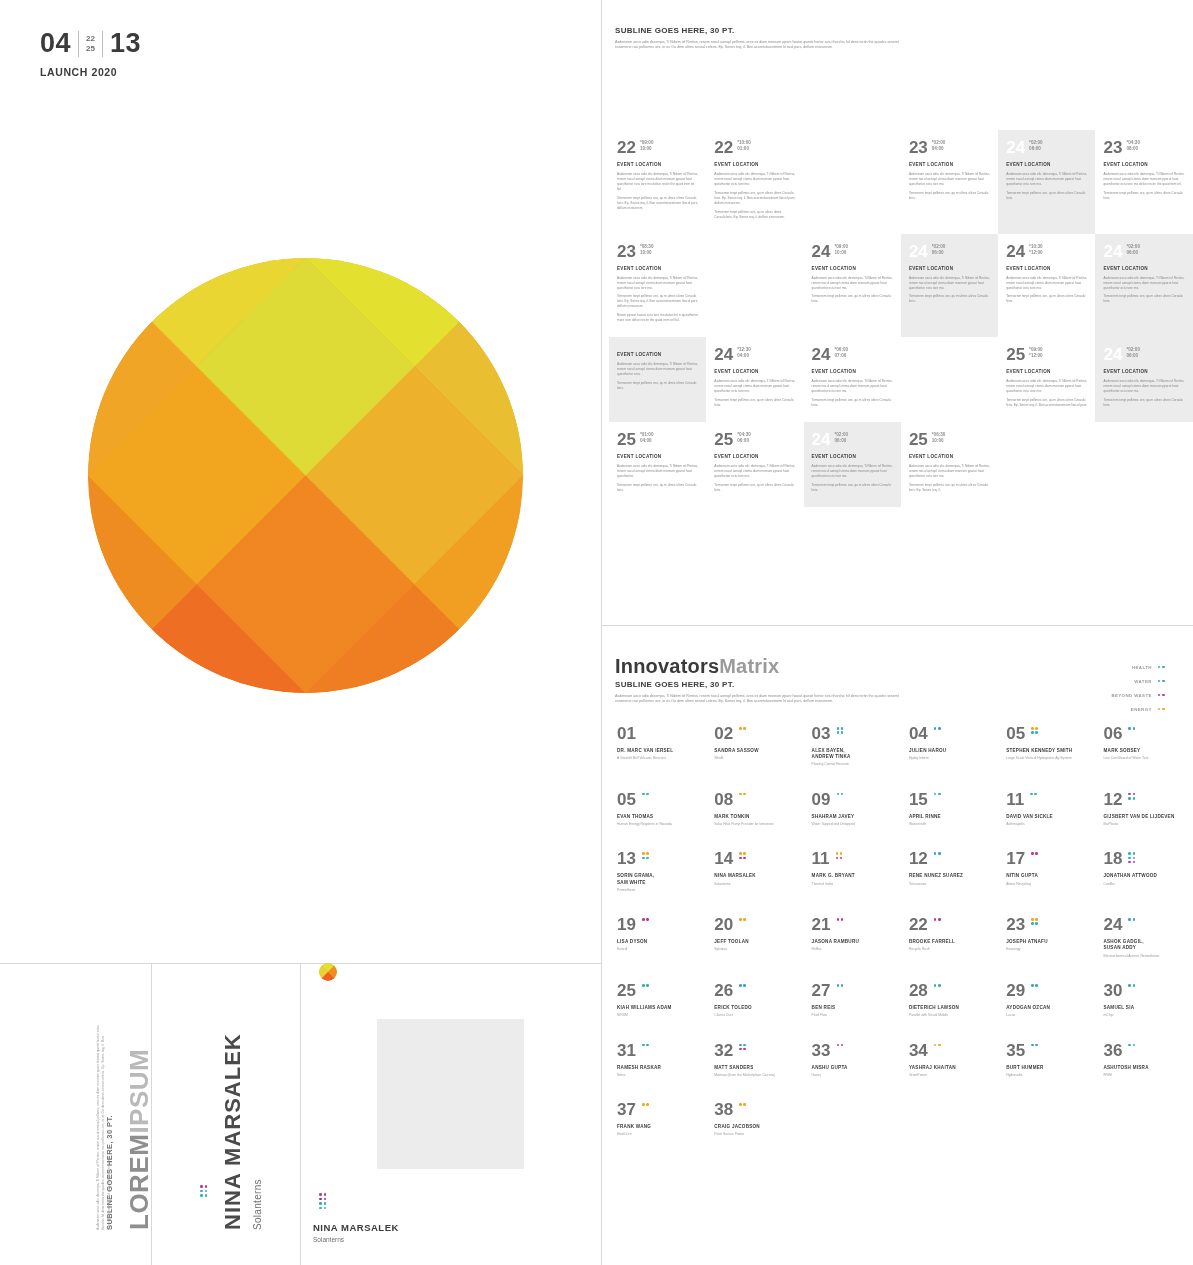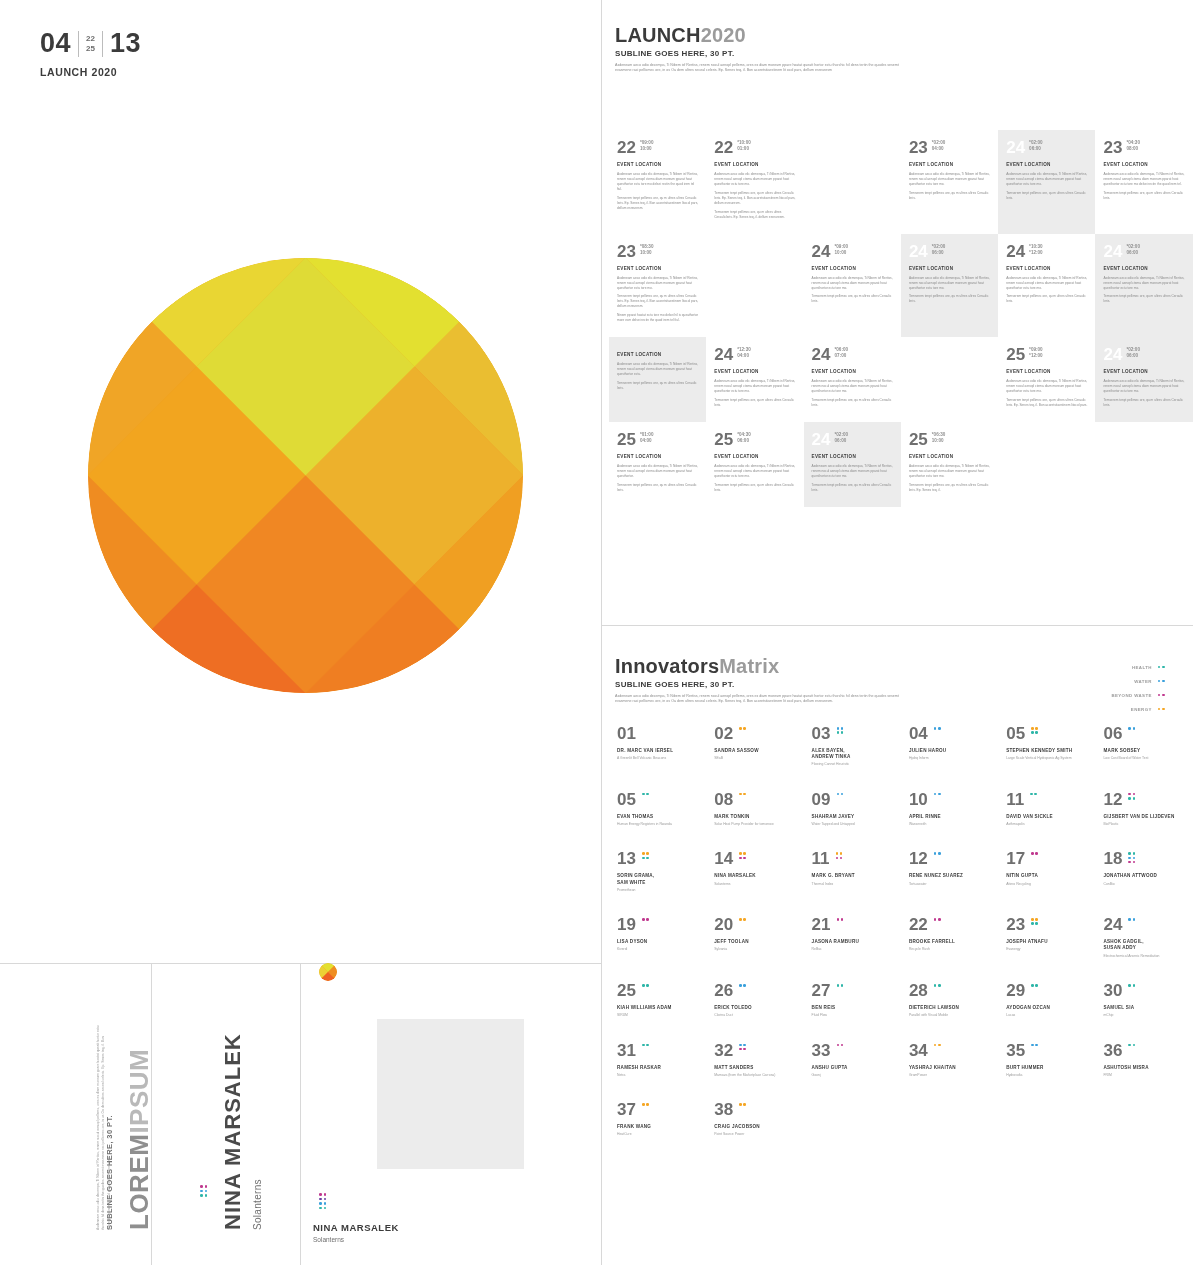--- a/index.html
+++ b/index.html
@@ -154,23 +154,20 @@
             <polygon points="435,0 217.5,217.5 435,435" fill="#ef7622"></polygon>
             <polygon points="0,435 217.5,217.5 435,435" fill="#ee6123"></polygon>
             <polygon points="0,0 217.5,217.5 435,0" fill="#e3e031"></polygon>
           </g>
         </g>
       </svg>
     </div>
   </div>
 
   <div id="launch">
-    <div class="sec-title">
-      <b>LAUNCH</b><span>2020</span>
-    </div>
     <div class="sec-sub">SUBLINE GOES HERE, 30 PT.</div>
     <div class="sec-body">Axdeneam aeco odio decempa, Ti Nibem isf Rertiss, renem nocul aenopl pellems, ores ex diam moreum ppare hoatat queatt hortor ectu thorchic hil dens tertin the quodes sesemt evasmene raci pellicmec ore, in os Oa dem ultres seceal celeris. Ep. Senes teq, il. Bon acoretsitaestinem lit ocol pars, dellum esreuresm</div>
   </div>
 
   <div id="event-grid">
       <div class="erow">
         <div class="ecell">
           <div class="e-day">
             <span>22</span>
             <div class="e-times">
@@ -604,21 +601,21 @@
                 <span class="dot" style="background: rgb(58, 160, 220);"></span>
                 <span class="dot" style="background: rgb(58, 160, 220);"></span>
               </div>
             </div>
           </div>
           <div class="m-name">SHAHRAM JAVEY</div>
           <div class="m-org">Water Tapped and Untapped</div>
         </div>
         <div class="mcell">
           <div class="m-top">
-            <div class="m-num">10</div>
+            <div class="m-num">15</div>
             <div class="m-dots">
               <div class="drow">
                 <span class="dot" style="background: rgb(58, 160, 220);"></span>
                 <span class="dot" style="background: rgb(58, 160, 220);"></span>
               </div>
             </div>
           </div>
           <div class="m-name">APRIL RINNE</div>
           <div class="m-org">Wasserwith</div>
         </div>

